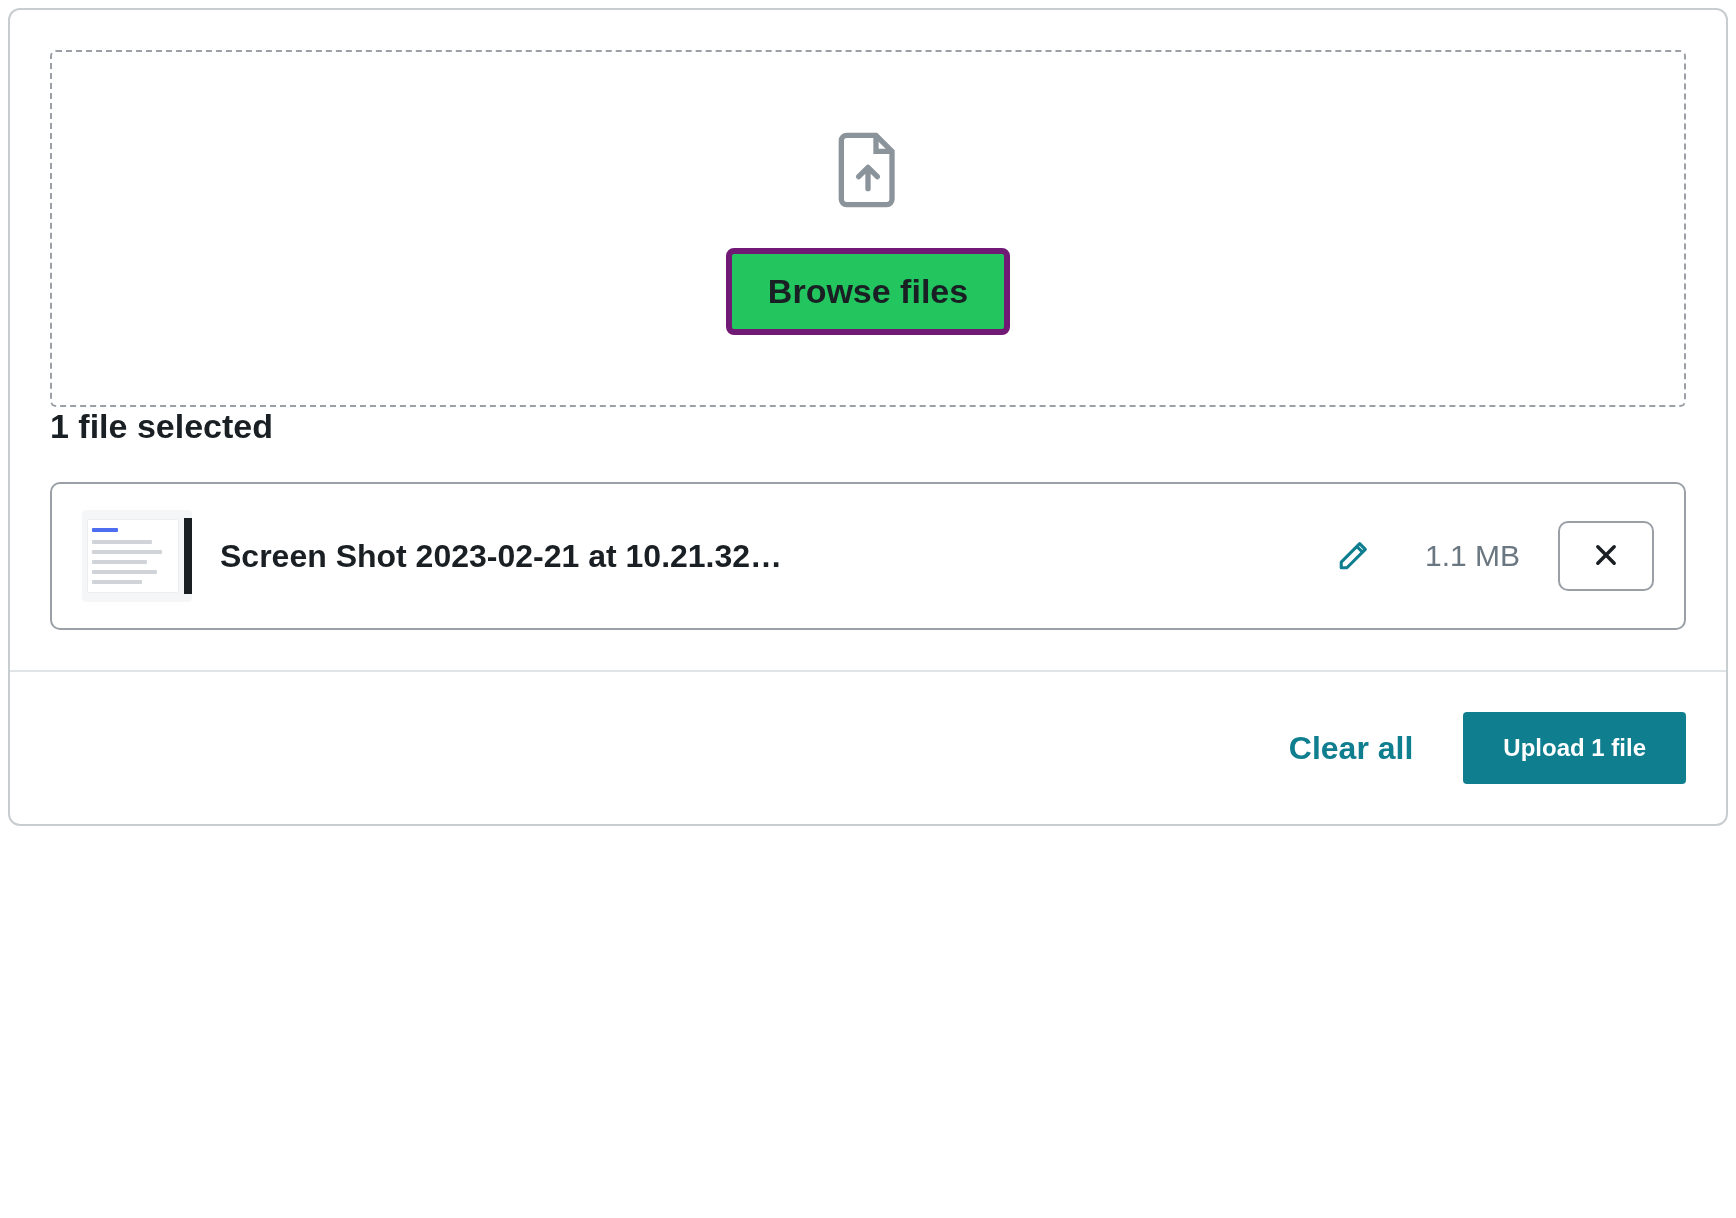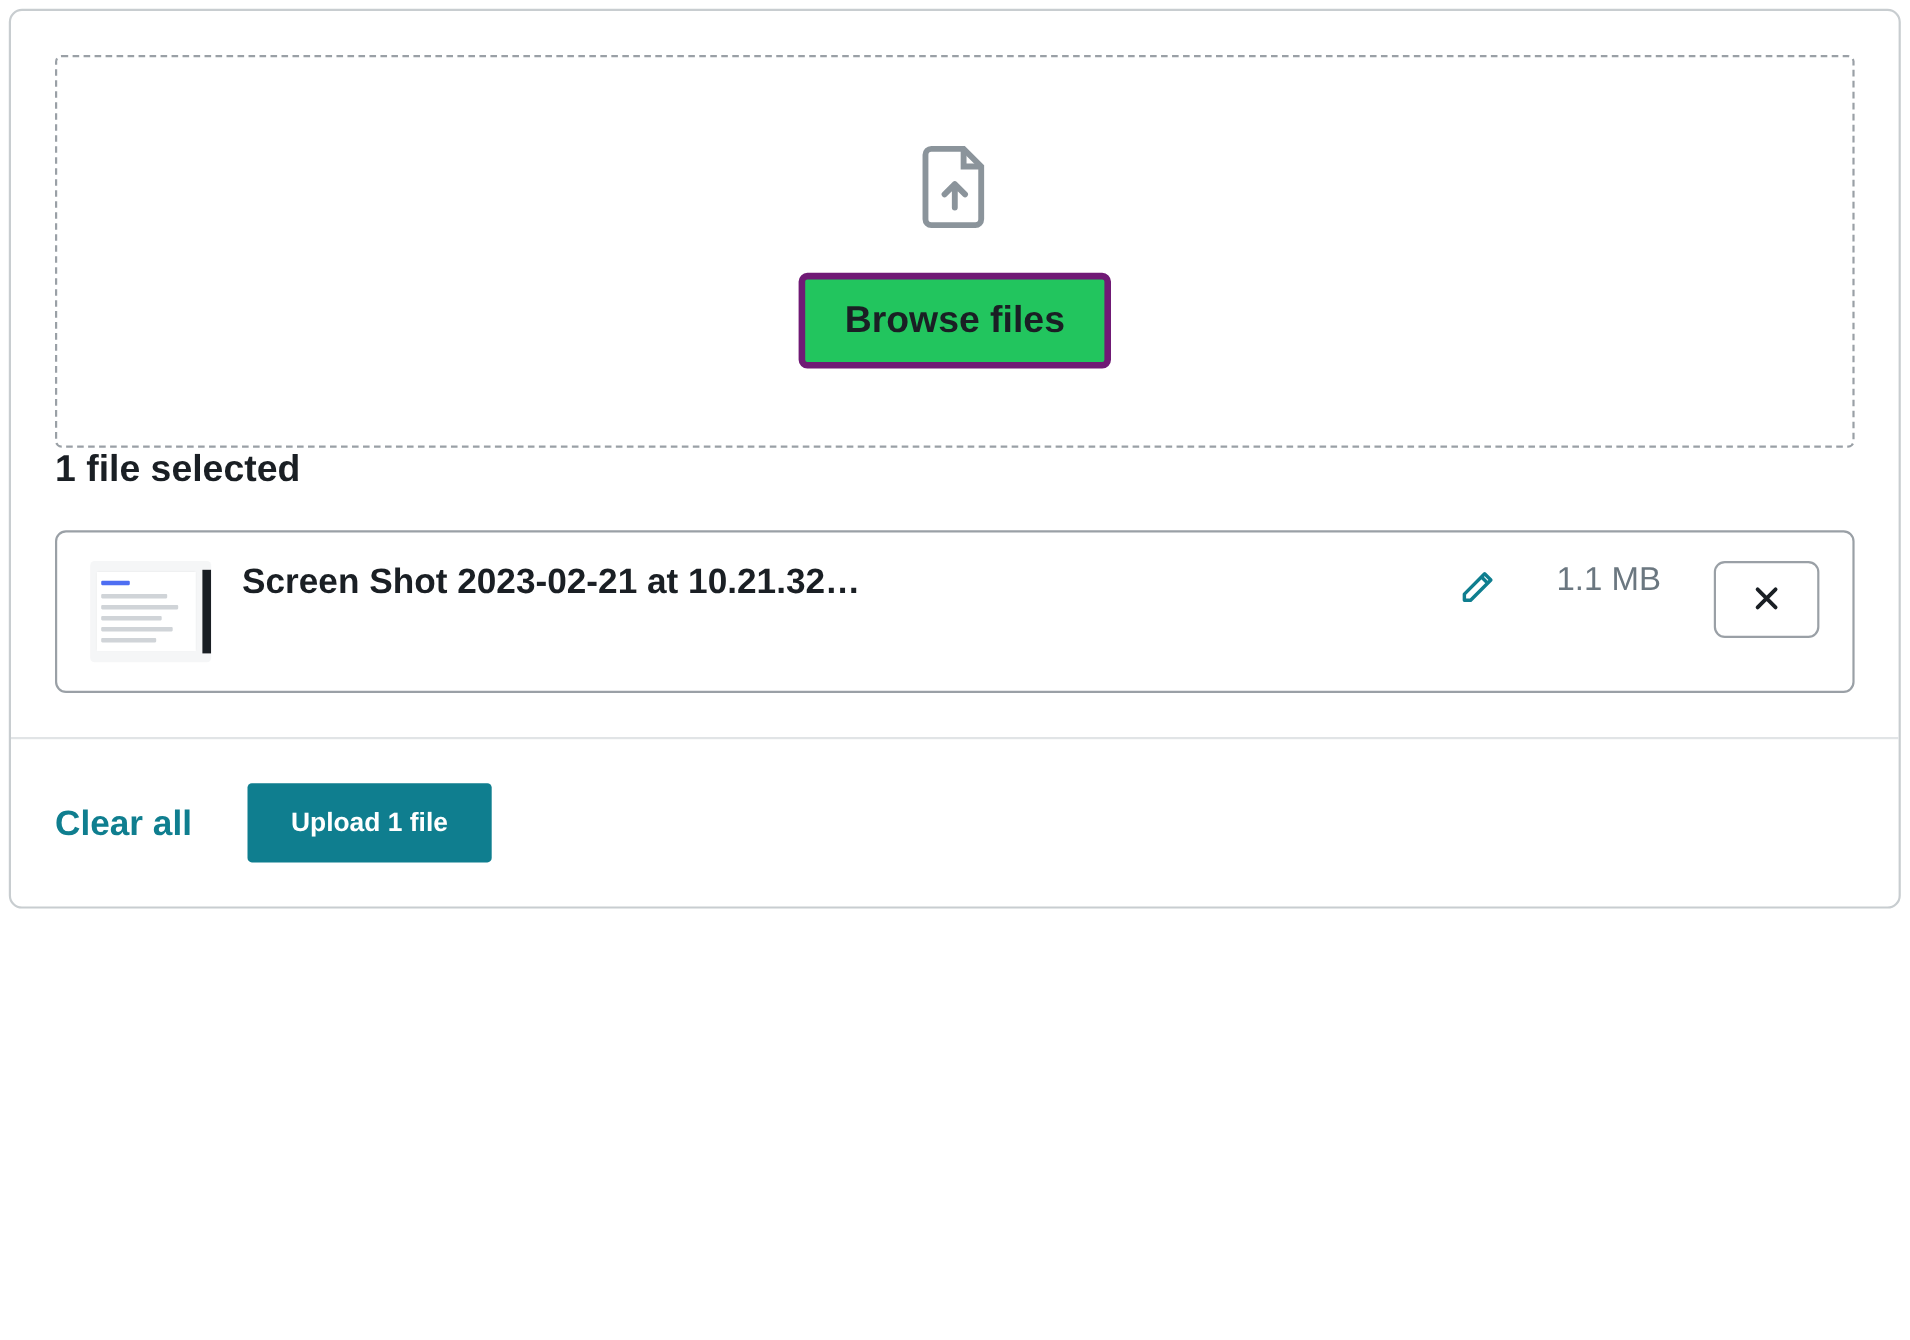--- a/index.html
+++ b/index.html
@@ -59,21 +59,21 @@
       font-weight: 800;
       color: #1a1f24;
       margin-bottom: 36px;
     }
     
     .file-row {
       border: 2px solid #9aa0a6;
       border-radius: 10px;
       padding: 26px 30px;
       display: flex;
-      align-items: flex-start;
+      align-items: center;
       gap: 28px;
     }
     
     .thumbnail {
       width: 110px;
       height: 92px;
       background: #f5f6f7;
       border-radius: 4px;
       position: relative;
       flex-shrink: 0;
@@ -132,21 +132,21 @@
       padding: 6px;
       color: #0f7e8f;
       flex-shrink: 0;
     }
     
     .file-size {
       font-size: 30px;
       color: #6b7780;
       flex-shrink: 0;
       margin-left: 20px;
-      margin-right: 20px;
+      margin-right: 10px;
     }
     
     .remove-button {
       background: #fff;
       border: 2px solid #9aa0a6;
       border-radius: 10px;
       width: 96px;
       height: 70px;
       display: flex;
       align-items: center;
@@ -156,20 +156,21 @@
     }
     
     .divider {
       border: none;
       border-top: 2px solid #e1e4e6;
       margin: 40px -40px 0;
     }
     
     .footer {
       display: flex;
+      justify-content: flex-end;
       align-items: center;
       gap: 50px;
       padding-top: 40px;
     }
     
     .clear-button {
       background: transparent;
       border: none;
       font-size: 32px;
       font-weight: 800;

